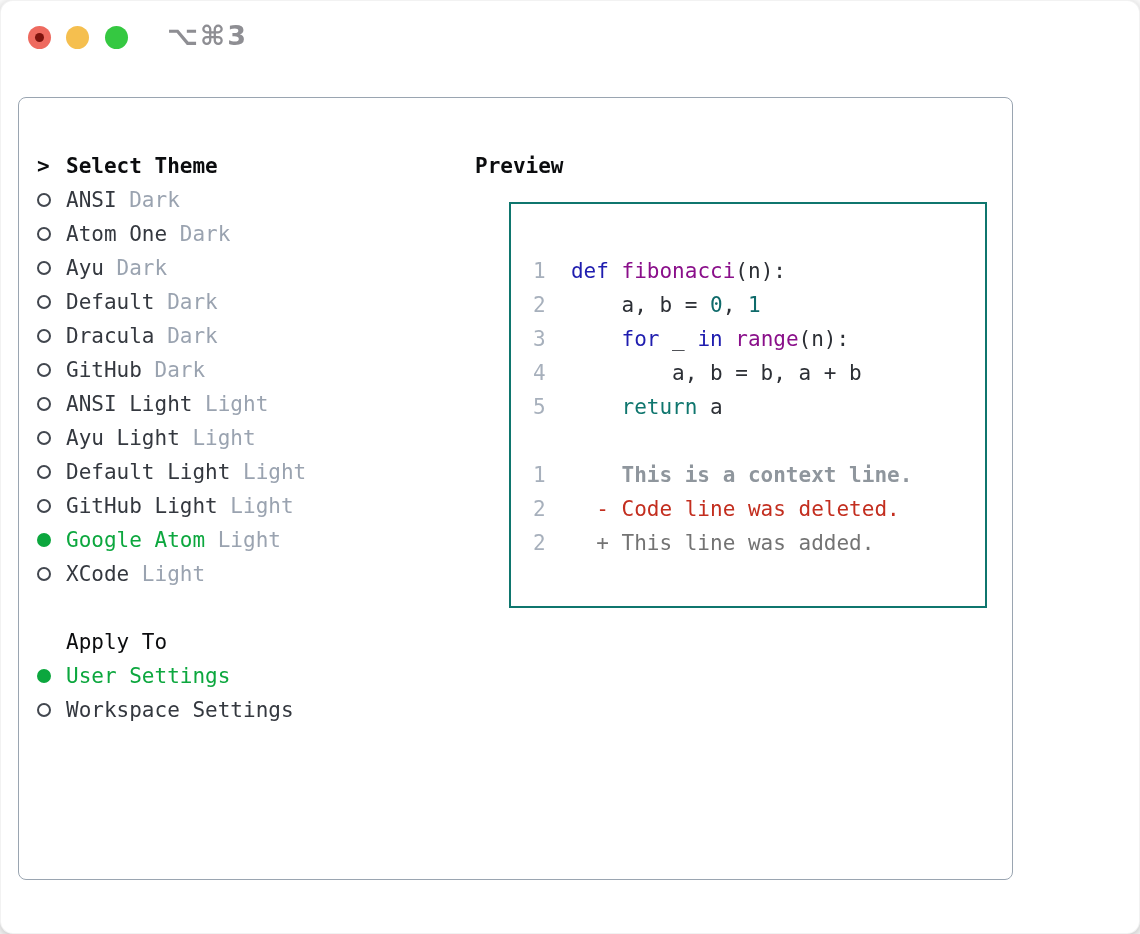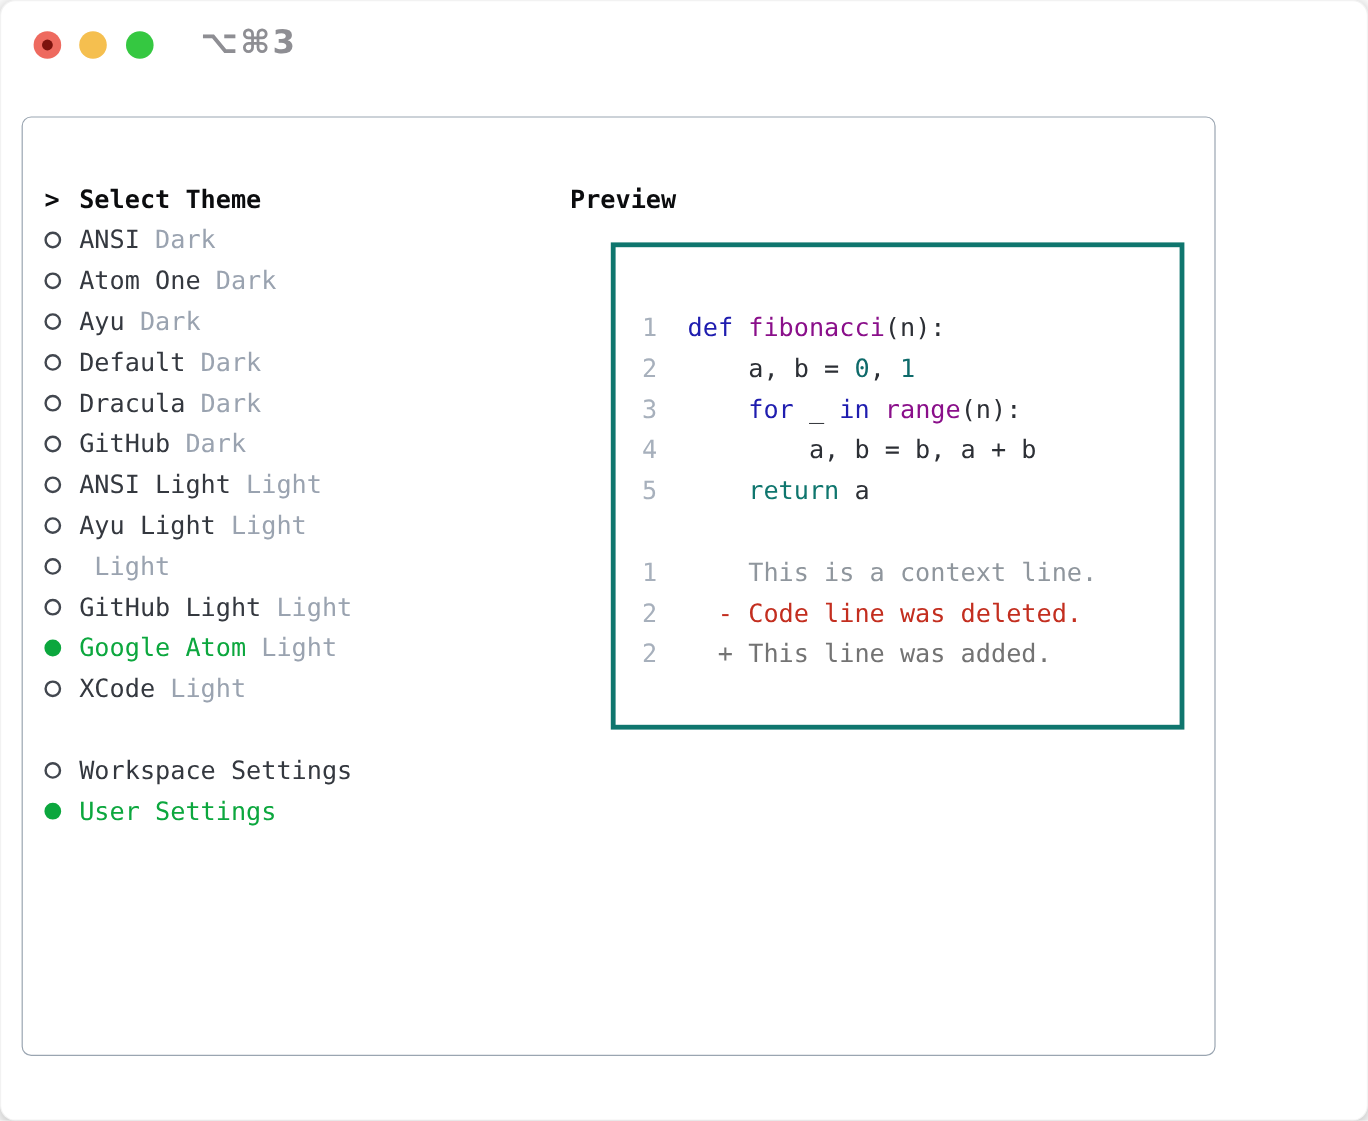--- a/index.html
+++ b/index.html
@@ -61,21 +61,21 @@
   .hint { color: #98a1ad; white-space: normal; width: 436px; }
 
   
   .pv-header {
     position: absolute; left: 456px; top: 51px;
     font-size: 21px; line-height: 34px; font-weight: bold; color: #0b0c0e;
   }
   .pv-box {
     position: absolute; left: 490px; top: 104px;
     width: 478px; height: 406px;
-    border: 4px solid #0f766e; background: #ffffff;
+    border: 2px solid #0f766e; background: #ffffff;
     padding: 50px 0 0 22px; overflow: hidden;
   }
   .pline { height: 34px; font-size: 21px; line-height: 34px; white-space: pre; }
   .pl-num { color: #a7b0bc; }
 </style>
 </head>
 <body>
 
 <div class="window">
 
@@ -94,43 +94,46 @@
       </div>
       <div id="theme-list">
           <div class="row"><span class="mcell"><span class="radio"></span></span><span class="t-name">ANSI</span><span class="t-variant"> Dark</span></div>
           <div class="row"><span class="mcell"><span class="radio"></span></span><span class="t-name">Atom One</span><span class="t-variant"> Dark</span></div>
           <div class="row"><span class="mcell"><span class="radio"></span></span><span class="t-name">Ayu</span><span class="t-variant"> Dark</span></div>
           <div class="row"><span class="mcell"><span class="radio"></span></span><span class="t-name">Default</span><span class="t-variant"> Dark</span></div>
           <div class="row"><span class="mcell"><span class="radio"></span></span><span class="t-name">Dracula</span><span class="t-variant"> Dark</span></div>
           <div class="row"><span class="mcell"><span class="radio"></span></span><span class="t-name">GitHub</span><span class="t-variant"> Dark</span></div>
           <div class="row"><span class="mcell"><span class="radio"></span></span><span class="t-name">ANSI Light</span><span class="t-variant"> Light</span></div>
           <div class="row"><span class="mcell"><span class="radio"></span></span><span class="t-name">Ayu Light</span><span class="t-variant"> Light</span></div>
-          <div class="row"><span class="mcell"><span class="radio"></span></span><span class="t-variant"> Light</span></div>
+          <div class="row"><span class="mcell"><span class="radio"></span></span><span class="t-name">Default Light</span><span class="t-variant"> Light</span></div>
           <div class="row"><span class="mcell"><span class="radio"></span></span><span class="t-name">GitHub Light</span><span class="t-variant"> Light</span></div>
           <div class="row"><span class="mcell"><span class="radio sel"></span></span><span class="t-name sel">Google Atom</span><span class="t-variant"> Light</span></div>
           <div class="row"><span class="mcell"><span class="radio"></span></span><span class="t-name">XCode</span><span class="t-variant"> Light</span></div>
         </div>
       <div class="spacer"></div>
+      <div class="row">
+        <span class="mcell"></span><span class="subhdr">Apply To</span>
+      </div>
       <div id="apply-list">
+          <div class="row"><span class="mcell"><span class="radio sel"></span></span><span class="t-name sel">User Settings</span></div>
           <div class="row"><span class="mcell"><span class="radio"></span></span><span class="t-name">Workspace Settings</span></div>
-          <div class="row"><span class="mcell"><span class="radio sel"></span></span><span class="t-name sel">User Settings</span></div>
         </div>
       <div class="spacer"></div>
     </div>
 
     <div class="pv-header">Preview</div>
 
     <div class="pv-box">
       <div id="preview-lines">
           <div class="pline"><span class="pl-num">1</span><span style="color: rgb(44, 47, 53);">  </span><span style="color: rgb(31, 29, 175);">def</span><span style="color: rgb(44, 47, 53);"> </span><span style="color: rgb(138, 15, 138);">fibonacci</span><span style="color: rgb(44, 47, 53);">(n):</span></div>
           <div class="pline"><span class="pl-num">2</span><span style="color: rgb(44, 47, 53);">      a, b = </span><span style="color: rgb(14, 106, 106);">0</span><span style="color: rgb(44, 47, 53);">, </span><span style="color: rgb(14, 106, 106);">1</span></div>
           <div class="pline"><span class="pl-num">3</span><span style="color: rgb(44, 47, 53);">      </span><span style="color: rgb(31, 29, 175);">for</span><span style="color: rgb(44, 47, 53);"> _ </span><span style="color: rgb(31, 29, 175);">in</span><span style="color: rgb(44, 47, 53);"> </span><span style="color: rgb(138, 15, 138);">range</span><span style="color: rgb(44, 47, 53);">(n):</span></div>
           <div class="pline"><span class="pl-num">4</span><span style="color: rgb(44, 47, 53);">          a, b = b, a + b</span></div>
           <div class="pline"><span class="pl-num">5</span><span style="color: rgb(44, 47, 53);">      </span><span style="color: #0f766e;">return</span><span style="color: rgb(44, 47, 53);"> a</span></div>
           <div class="pline"><span class="pl-num"></span></div>
-          <div class="pline"><span class="pl-num">1</span><span style="color: rgb(143, 150, 157);">      This is a context line.</span></div>
+          <div class="pline"><span class="pl-num">1</span><span style="color: rgb(143, 150, 157); font-weight: bold;">      This is a context line.</span></div>
           <div class="pline"><span class="pl-num">2</span><span style="color: rgb(195, 46, 31);">    - Code line was deleted.</span></div>
           <div class="pline"><span class="pl-num">2</span><span style="color: #737373; text-align: center;">    + This line was added.</span></div>
         </div>
     </div>
 
   </div>
 </div>
 
 </body></html>

